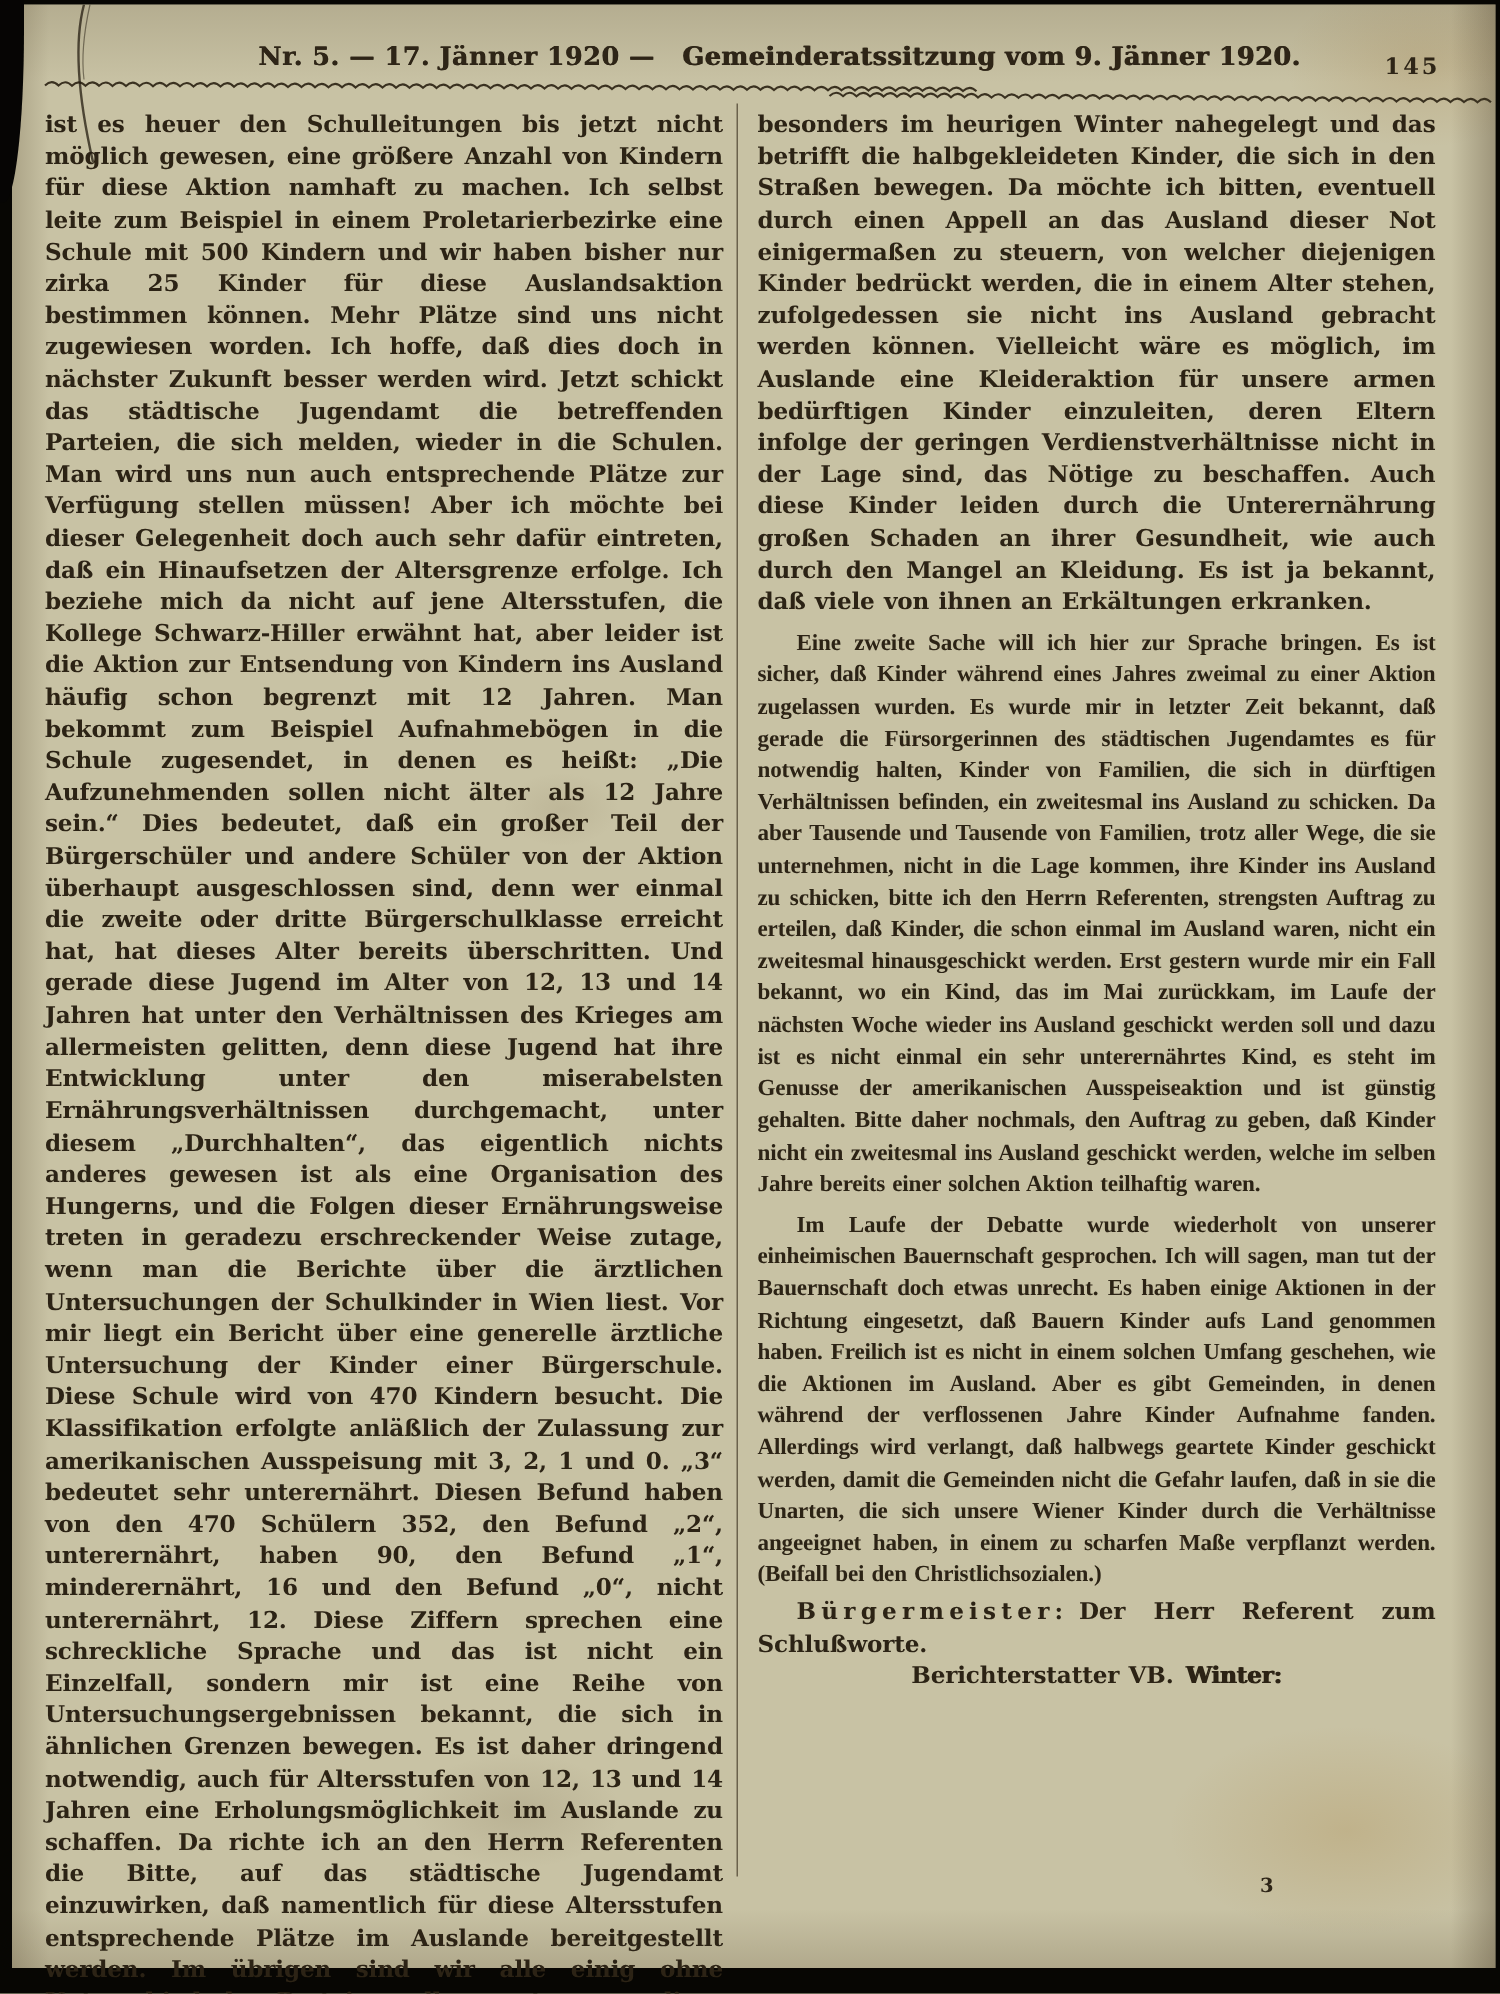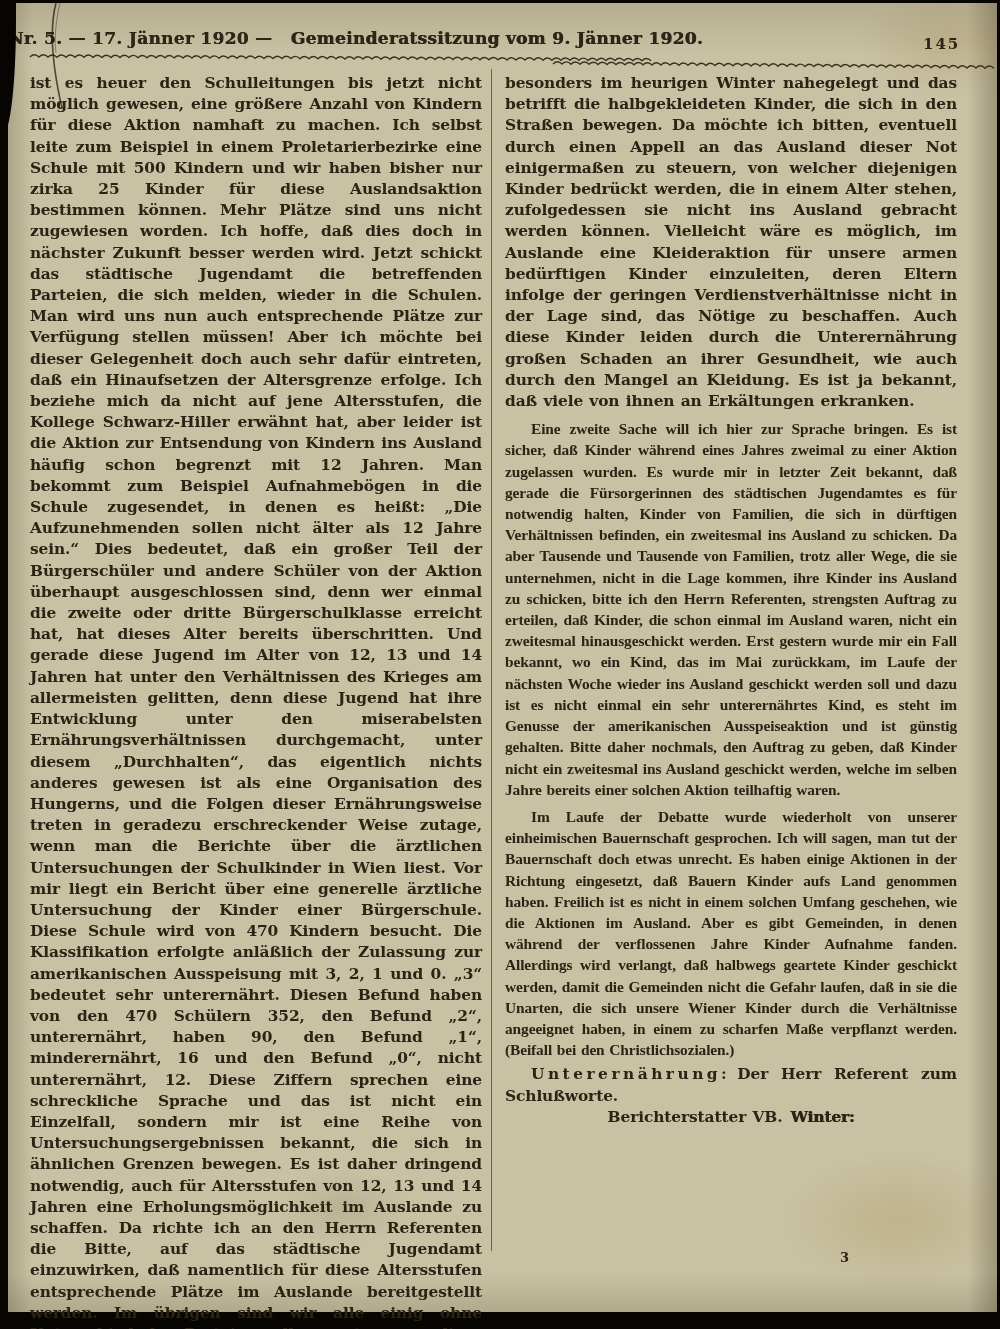--- a/index.html
+++ b/index.html
@@ -19,21 +19,21 @@
       linear-gradient(90deg, rgba(70,55,30,0.22) 0, rgba(0,0,0,0) 2.5%, rgba(0,0,0,0) 97%, rgba(60,45,25,0.30) 100%),
       linear-gradient(0deg, rgba(70,55,30,0.18) 0, rgba(0,0,0,0) 3%, rgba(0,0,0,0) 96%, rgba(70,55,30,0.15) 100%);
     color:#2e2517;
   }
   .corner-curl{
     position:absolute;left:0;top:0;width:16px;height:135px;
     background:#060504;border-radius:0 0 85% 0;z-index:3;
   }
   .crease{position:absolute;left:18px;top:0;width:60px;height:120px;z-index:3;}
   .header{
-    position:absolute;top:25px;left:0;right:130px;text-align:left;
+    position:absolute;top:25px;left:0;right:130px;text-align:right;
     font-size:17px;font-weight:bold;letter-spacing:0.3px;white-space:nowrap;
   }
   .header .issue{text-shadow:0.3px 0 currentColor;}
   .header .title{margin-left:12px;text-shadow:0.6px 0 currentColor;}
   .pagenum{
     position:absolute;top:32px;left:915px;font-size:15px;
     font-weight:bold;letter-spacing:2px;
   }
   svg.wavy{position:absolute;height:10px;overflow:visible;}
   .wavy1{left:22px;top:48px;transform:rotate(0.35deg);transform-origin:left center;}
@@ -83,21 +83,21 @@
 
   <div class="col col-left">
     <p class="body-text">ist es heuer den Schulleitungen bis jetzt nicht möglich gewesen, eine größere Anzahl von Kindern für diese Aktion namhaft zu machen. Ich selbst leite zum Beispiel in einem Proletarierbezirke eine Schule mit 500 Kindern und wir haben bisher nur zirka 25 Kinder für diese Auslandsaktion bestimmen können. Mehr Plätze sind uns nicht zugewiesen worden. Ich hoffe, daß dies doch in nächster Zukunft besser werden wird. Jetzt schickt das städtische Jugendamt die betreffenden Parteien, die sich melden, wieder in die Schulen. Man wird uns nun auch entsprechende Plätze zur Verfügung stellen müssen! Aber ich möchte bei dieser Gelegenheit doch auch sehr dafür eintreten, daß ein Hinaufsetzen der Altersgrenze erfolge. Ich beziehe mich da nicht auf jene Altersstufen, die Kollege Schwarz-Hiller erwähnt hat, aber leider ist die Aktion zur Entsendung von Kindern ins Ausland häufig schon begrenzt mit 12 Jahren. Man bekommt zum Beispiel Aufnahmebögen in die Schule zugesendet, in denen es heißt: „Die Aufzunehmenden sollen nicht älter als 12 Jahre sein.“ Dies bedeutet, daß ein großer Teil der Bürgerschüler und andere Schüler von der Aktion überhaupt ausgeschlossen sind, denn wer einmal die zweite oder dritte Bürgerschulklasse erreicht hat, hat dieses Alter bereits überschritten. Und gerade diese Jugend im Alter von 12, 13 und 14 Jahren hat unter den Verhältnissen des Krieges am allermeisten gelitten, denn diese Jugend hat ihre Entwicklung unter den miserabelsten Ernährungsverhältnissen durchgemacht, unter diesem „Durchhalten“, das eigentlich nichts anderes gewesen ist als eine Organisation des Hungerns, und die Folgen dieser Ernährungsweise treten in geradezu erschreckender Weise zutage, wenn man die Berichte über die ärztlichen Untersuchungen der Schulkinder in Wien liest. Vor mir liegt ein Bericht über eine generelle ärztliche Untersuchung der Kinder einer Bürgerschule. Diese Schule wird von 470 Kindern besucht. Die Klassifikation erfolgte anläßlich der Zulassung zur amerikanischen Ausspeisung mit 3, 2, 1 und 0. „3“ bedeutet sehr unterernährt. Diesen Befund haben von den 470 Schülern 352, den Befund „2“, unterernährt, haben 90, den Befund „1“, minderernährt, 16 und den Befund „0“, nicht unterernährt, 12. Diese Ziffern sprechen eine schreckliche Sprache und das ist nicht ein Einzelfall, sondern mir ist eine Reihe von Untersuchungsergebnissen bekannt, die sich in ähnlichen Grenzen bewegen. Es ist daher dringend notwendig, auch für Altersstufen von 12, 13 und 14 Jahren eine Erholungsmöglichkeit im Auslande zu schaffen. Da richte ich an den Herrn Referenten die Bitte, auf das städtische Jugendamt einzuwirken, daß namentlich für diese Altersstufen entsprechende Plätze im Auslande bereitgestellt werden. Im übrigen sind wir alle einig ohne Unterschied der Parteien, alles zu tun, um diese Aktionen zu fördern. In diesem Sinne bitte ich Sie, die Anträge des Herrn Referenten anzunehmen. (Beifall bei den Christlichsozialen.)</p>
 
   </div>
 
   <div class="col col-right">
     <p class="body-text">besonders im heurigen Winter nahegelegt und das betrifft die halbgekleideten Kinder, die sich in den Straßen bewegen. Da möchte ich bitten, eventuell durch einen Appell an das Ausland dieser Not einigermaßen zu steuern, von welcher diejenigen Kinder bedrückt werden, die in einem Alter stehen, zufolgedessen sie nicht ins Ausland gebracht werden können. Vielleicht wäre es möglich, im Auslande eine Kleideraktion für unsere armen bedürftigen Kinder einzuleiten, deren Eltern infolge der geringen Verdienstverhältnisse nicht in der Lage sind, das Nötige zu beschaffen. Auch diese Kinder leiden durch die Unterernährung großen Schaden an ihrer Gesundheit, wie auch durch den Mangel an Kleidung. Es ist ja bekannt, daß viele von ihnen an Erkältungen erkranken.</p>
     <p class="body-text indent" style="margin-top:6px;">Eine zweite Sache will ich hier zur Sprache bringen. Es ist sicher, daß Kinder während eines Jahres zweimal zu einer Aktion zugelassen wurden. Es wurde mir in letzter Zeit bekannt, daß gerade die Fürsorgerinnen des städtischen Jugendamtes es für notwendig halten, Kinder von Familien, die sich in dürftigen Verhältnissen befinden, ein zweitesmal ins Ausland zu schicken. Da aber Tausende und Tausende von Familien, trotz aller Wege, die sie unternehmen, nicht in die Lage kommen, ihre Kinder ins Ausland zu schicken, bitte ich den Herrn Referenten, strengsten Auftrag zu erteilen, daß Kinder, die schon einmal im Ausland waren, nicht ein zweitesmal hinausgeschickt werden. Erst gestern wurde mir ein Fall bekannt, wo ein Kind, das im Mai zurückkam, im Laufe der nächsten Woche wieder ins Ausland geschickt werden soll und dazu ist es nicht einmal ein sehr unterernährtes Kind, es steht im Genusse der amerikanischen Ausspeiseaktion und ist günstig gehalten. Bitte daher nochmals, den Auftrag zu geben, daß Kinder nicht ein zweitesmal ins Ausland geschickt werden, welche im selben Jahre bereits einer solchen Aktion teilhaftig waren.</p>
     <p class="body-text indent" style="margin-top:6px;">Im Laufe der Debatte wurde wiederholt von unserer einheimischen Bauernschaft gesprochen. Ich will sagen, man tut der Bauernschaft doch etwas unrecht. Es haben einige Aktionen in der Richtung eingesetzt, daß Bauern Kinder aufs Land genommen haben. Freilich ist es nicht in einem solchen Umfang geschehen, wie die Aktionen im Ausland. Aber es gibt Gemeinden, in denen während der verflossenen Jahre Kinder Aufnahme fanden. Allerdings wird verlangt, daß halbwegs geartete Kinder geschickt werden, damit die Gemeinden nicht die Gefahr laufen, daß in sie die Unarten, die sich unsere Wiener Kinder durch die Verhältnisse angeeignet haben, in einem zu scharfen Maße verpflanzt werden. (Beifall bei den Christlichsozialen.)</p>
-    <p class="speaker-line" style="margin-top:4px;"><span class="speaker">Unterernährung:</span><span>Der Herr Referent zum Schlußworte.</span></p>
+    <p class="speaker-line" style="margin-top:4px;"><span class="speaker">Bürgermeister:</span><span>Der Herr Referent zum Schlußworte.</span></p>
     <p class="heading"><span>Berichterstatter VB.</span><span class="bold-name">Winter:</span></p>
 
   </div>
 
   <div class="signature">3</div>
 
   <svg class="crease" width="60" height="120" viewBox="0 0 60 120">
     <path d="M30 0 C 22 30, 28 70, 36 105" fill="none" stroke="#241c10" stroke-width="1.6" opacity="0.75"></path>
     <path d="M34 0 C 30 18, 28 34, 30 50" fill="none" stroke="#241c10" stroke-width="0.8" opacity="0.5"></path>
   </svg>

